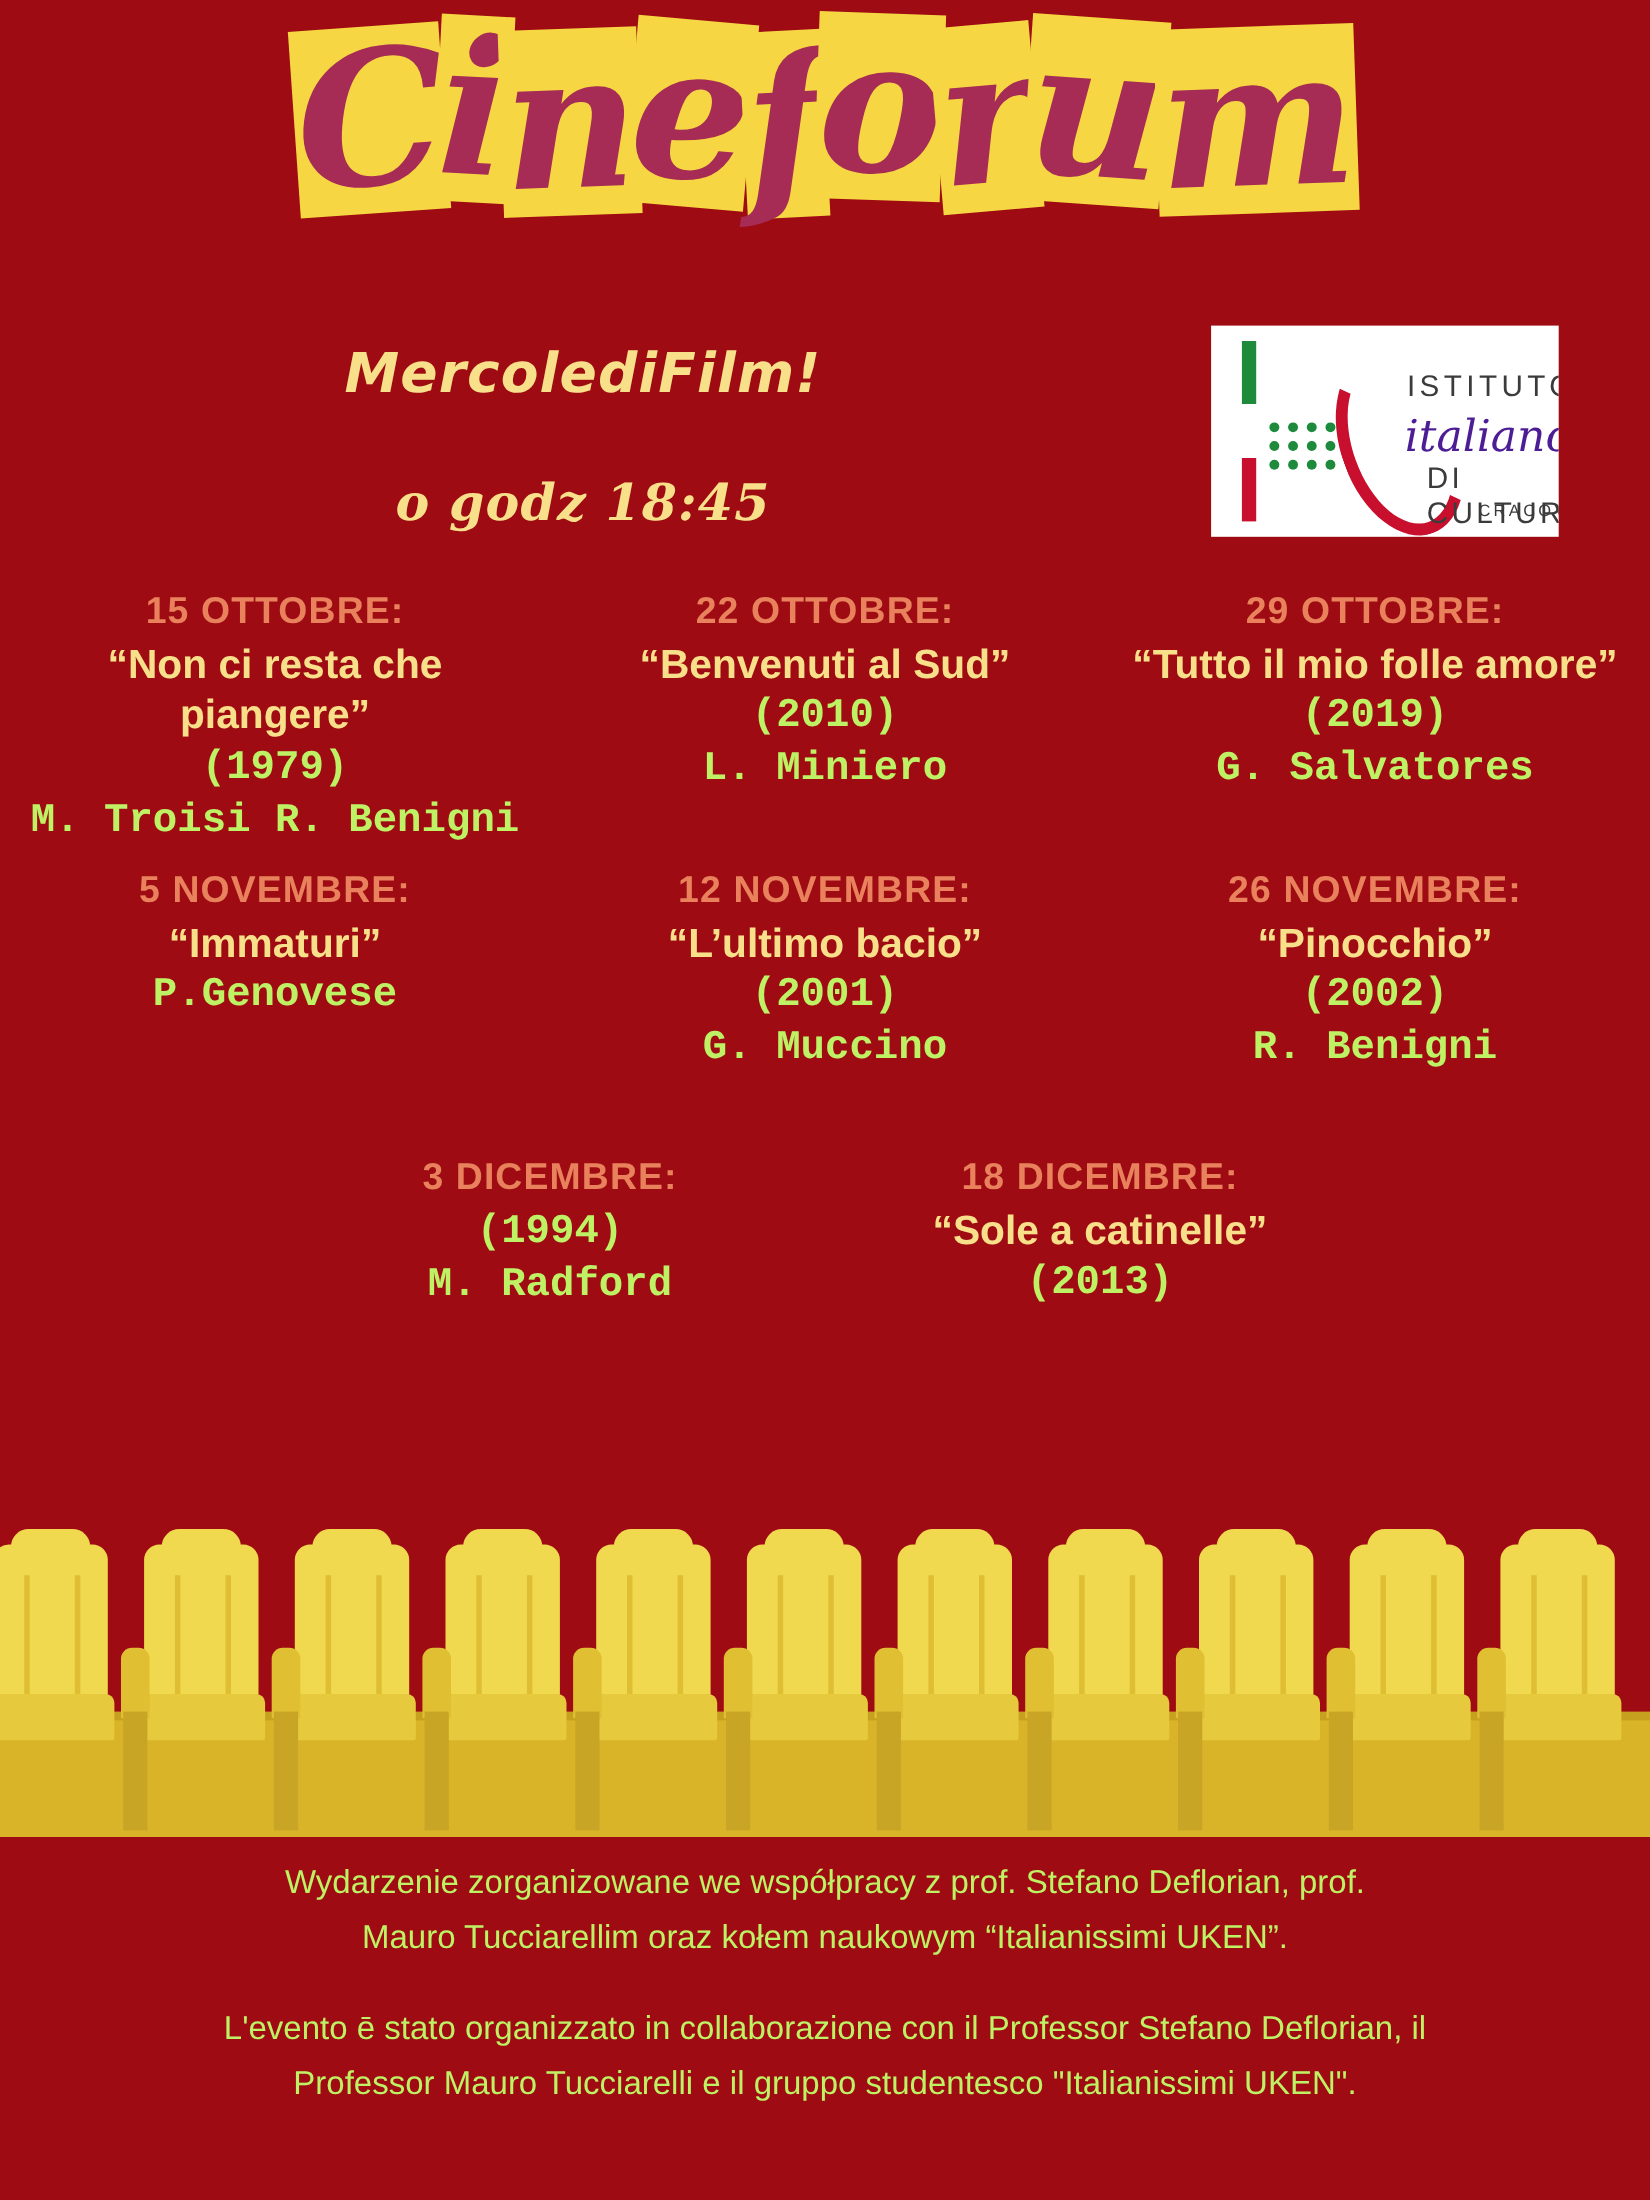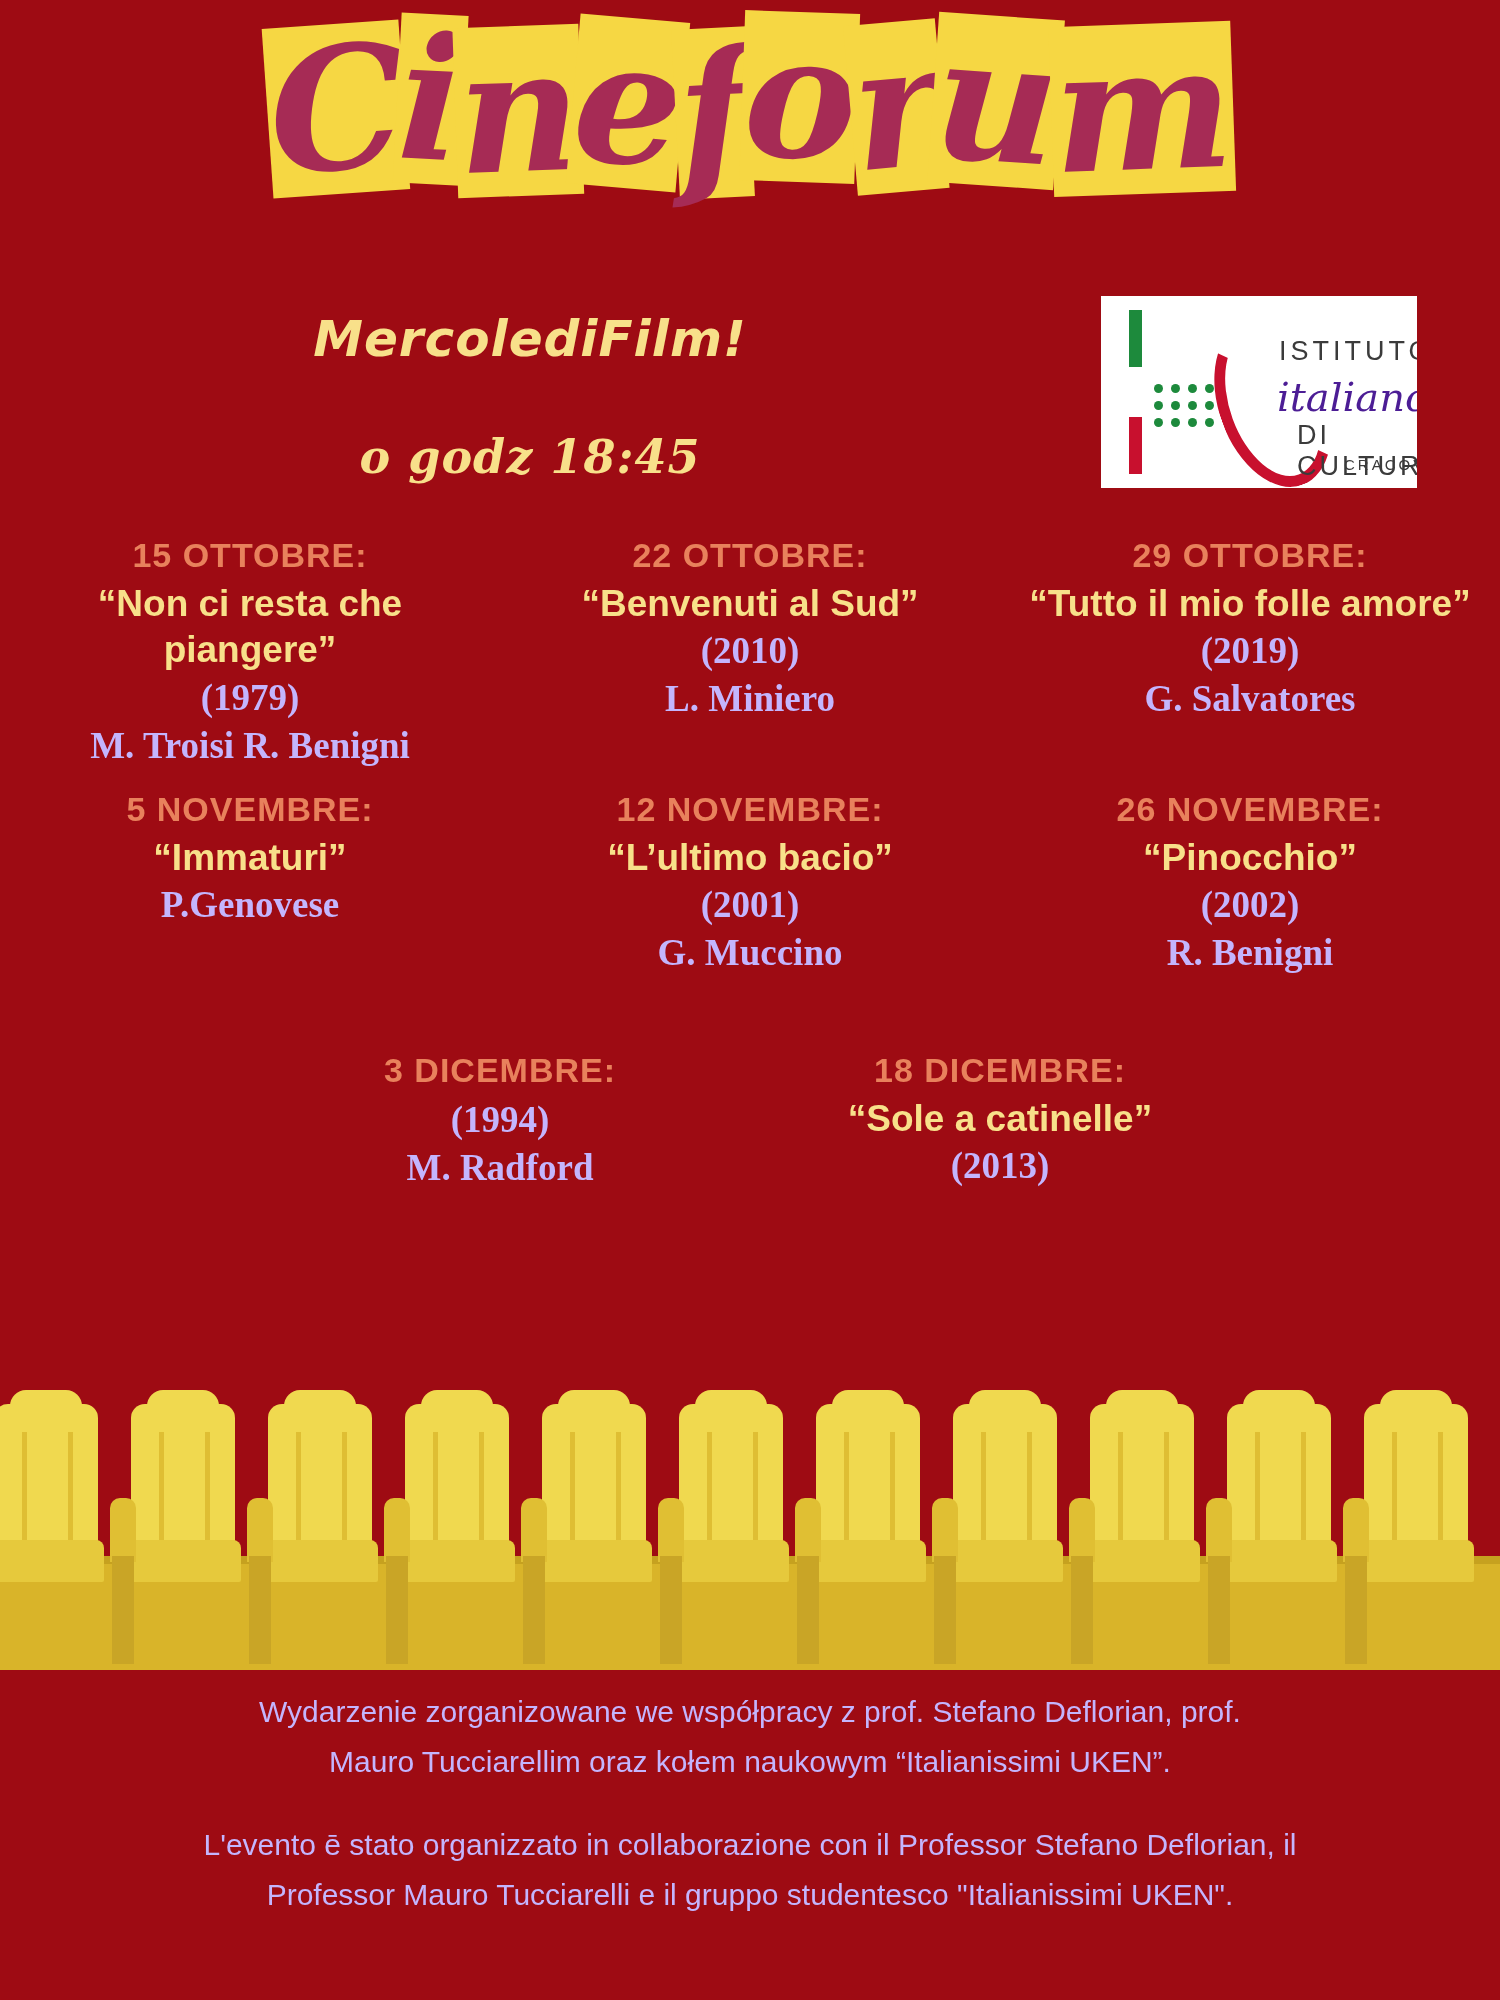--- a/index.html
+++ b/index.html
@@ -198,22 +198,22 @@
     line-height: 1.5;
   }
   .film {
     color: #f8e08a;
     font-family: "Liberation Sans", sans-serif;
     font-size: 37px;
     font-weight: bold;
     line-height: 1.25;
   }
   .year, .director {
-    color: #c4b5fd;
-    font-family: Liberation Serif, serif;
+    color: #bef264;
+    font-family: Liberation Mono, monospace;
     font-size: 37px;
     font-weight: bold;
     line-height: 1.3;
   }
 
   
   .seats {
     position: absolute;
     left: 0;
     top: 1370px;
@@ -298,21 +298,21 @@
   
   .footer {
     position: absolute;
     left: 0;
     top: 1690px;
     width: 1500px;
     text-align: center;
   }
   .footer p {
     margin: 0 0 6px 0;
-    color: #c4b5fd;
+    color: #bef264;
     font-family: "Liberation Sans", sans-serif;
     font-size: 30px;
     line-height: 1.45;
     padding: 0 60px;
   }
   .footer .gap { height: 34px; }
 </style>
 </head>
 <body>
 

